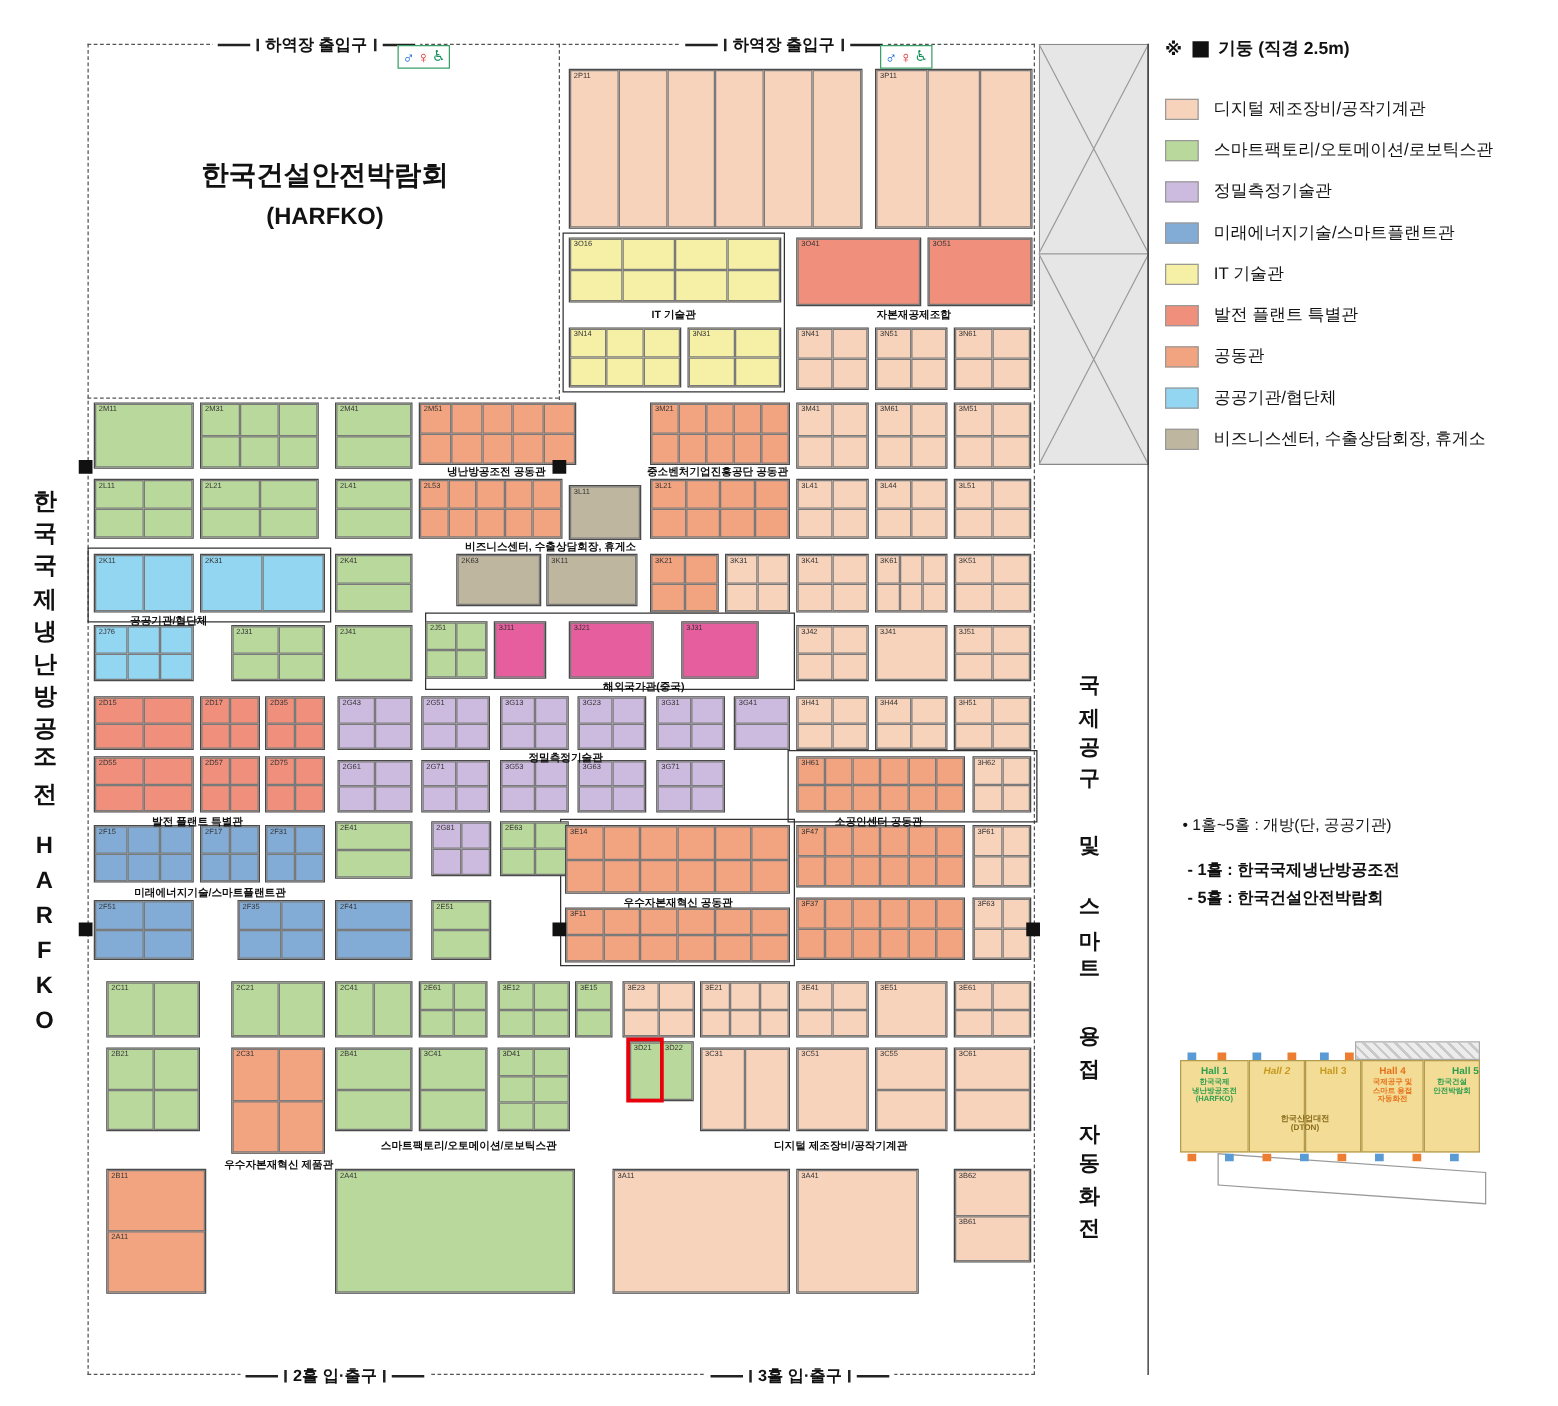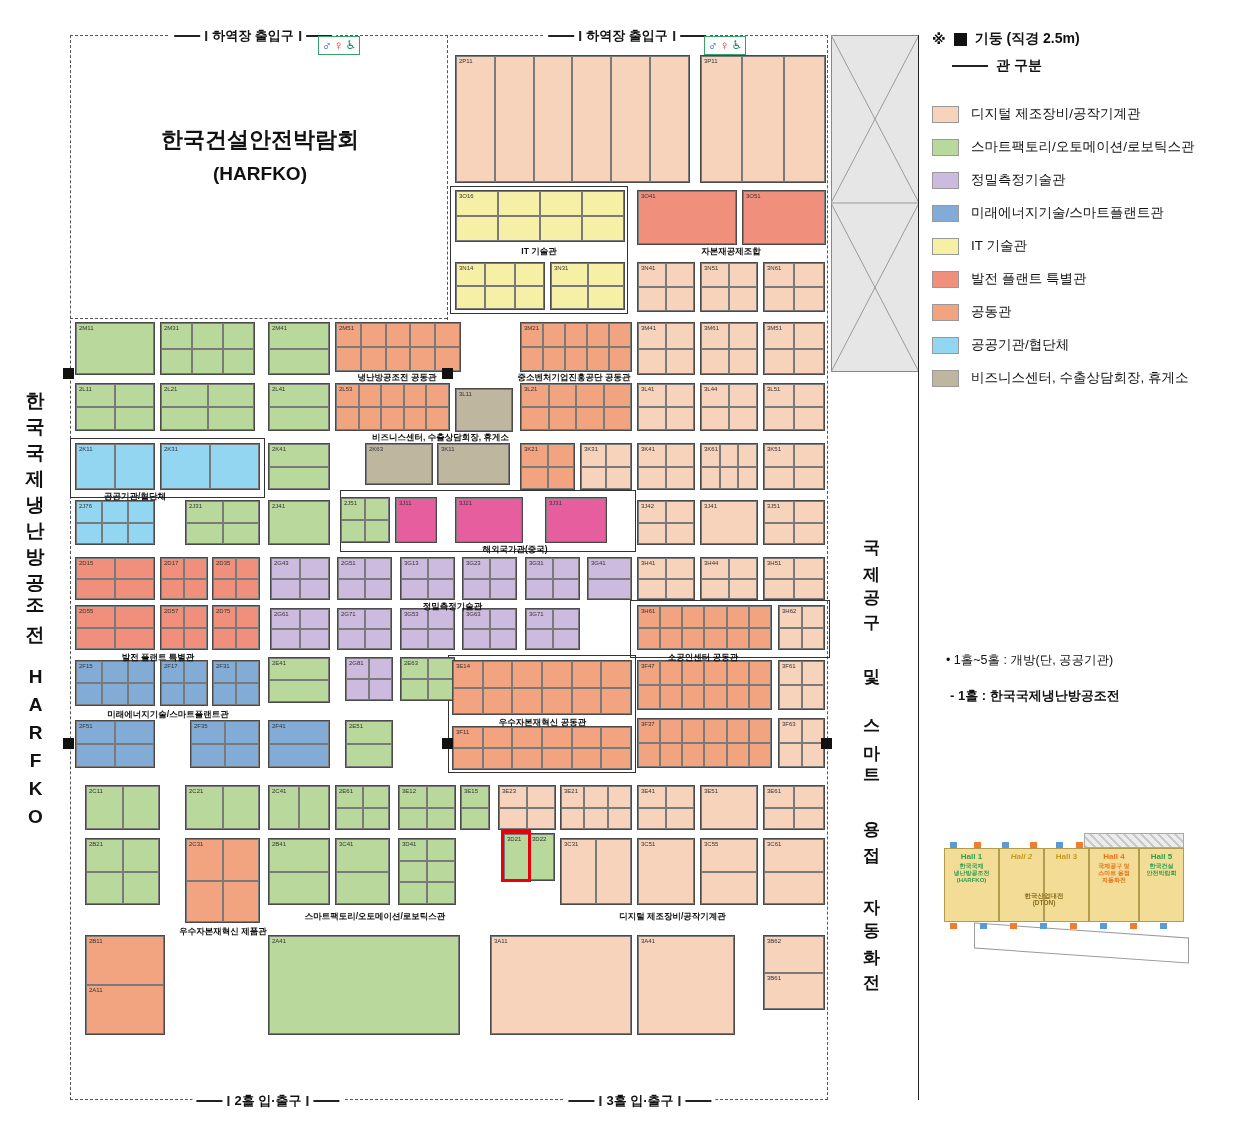--- a/index.html
+++ b/index.html
@@ -1047,24 +1047,20 @@
       <div class="pillar" style="left: 821px; top: 738px;"></div>
       <div class="highlight" style="left: 501px; top: 830px; width: 30px; height: 52px;"></div>
     </div>
 
   <div id="legend">
     <div class="key-row">
       <span>※</span>
       <span class="pillar-chip"></span>
       <span>기둥 (직경 2.5m)</span>
     </div>
-    <div class="key-row">
-      <span class="solid-sample"></span>
-      <span>관 구분</span>
-    </div>
 
     <div id="legend-items">
         <div class="legend-item">
           <div class="legend-chip" style="background: rgb(248, 211, 188);"></div>
           <span>디지털 제조장비/공작기계관</span>
         </div>
         <div class="legend-item">
           <div class="legend-chip" style="background: rgb(185, 216, 155);"></div>
           <span>스마트팩토리/오토메이션/로보틱스관</span>
         </div>
@@ -1095,20 +1091,21 @@
         <div class="legend-item">
           <div class="legend-chip" style="background: rgb(191, 182, 160);"></div>
           <span>비즈니스센터, 수출상담회장, 휴게소</span>
         </div>
       </div>
 
     <div id="notice">
       <div class="n-sub">• 1홀~5홀 : 개방(단, 공공기관)</div>
       <div id="notice-items">
           <div class="notice-item">- 1홀 : 한국국제냉난방공조전</div>
+          <div class="notice-item">- 5홀 : 한국건설안전박람회</div>
         </div>
     </div>
 
     <div id="minimap">
       <div class="mm-hatch"></div>
       <div id="mm-halls">
           <div class="mm-hall" style="width: 55px; background: rgb(242, 220, 150);">
             <div class="t" style="color: rgb(46, 158, 79);">Hall 1</div>
             <div class="s" style="color: rgb(46, 158, 79);">한국국제
 냉난방공조전
@@ -1120,21 +1117,21 @@
           <div class="mm-hall" style="width: 45px; background: rgb(242, 220, 150);">
             <div class="t" style="color: rgb(199, 154, 30);">Hall 3</div>
           </div>
           <div class="mm-hall" style="width: 50px; background: rgb(242, 220, 150);">
             <div class="t" style="color: rgb(232, 114, 28);">Hall 4</div>
             <div class="s" style="color: rgb(232, 114, 28);">국제공구 및
 스마트 용접
 자동화전</div>
           </div>
           <div class="mm-hall" style="width: 45px; background: rgb(242, 220, 150);">
-            <div class="t" style="color: rgb(46, 158, 79);">Hall 5</div>
+            <div class="t" style="color: rgb(46, 158, 79); text-align: right;">Hall 5</div>
             <div class="s" style="color: rgb(46, 158, 79);">한국건설
 안전박람회</div>
           </div>
         </div>
       <div class="mm-shared-sub">한국산업대전
 (DTON)</div>
       <div class="mm-lobby"></div>
     <div class="mm-tab" style="left: 6px; top: 12px; background: rgb(91, 155, 213);"></div>
         <div class="mm-tab" style="left: 30px; top: 12px; background: rgb(237, 125, 49);"></div>
         <div class="mm-tab" style="left: 58px; top: 12px; background: rgb(91, 155, 213);"></div>

